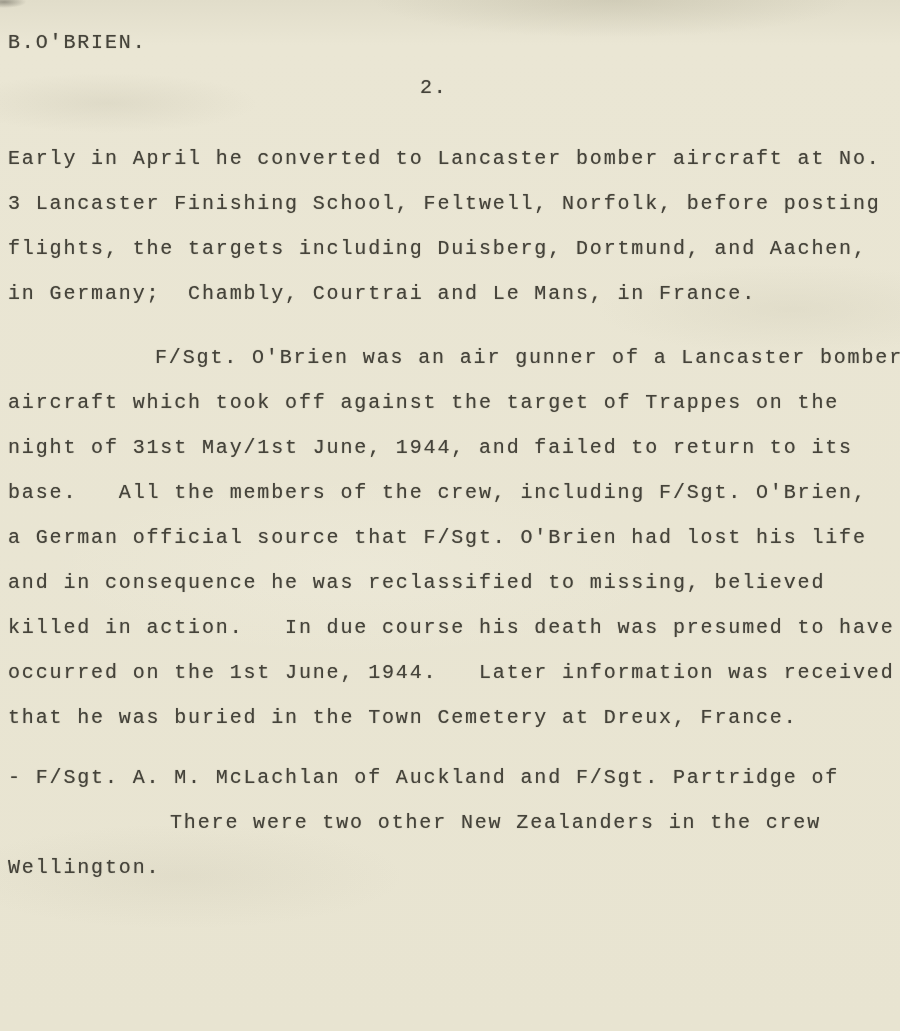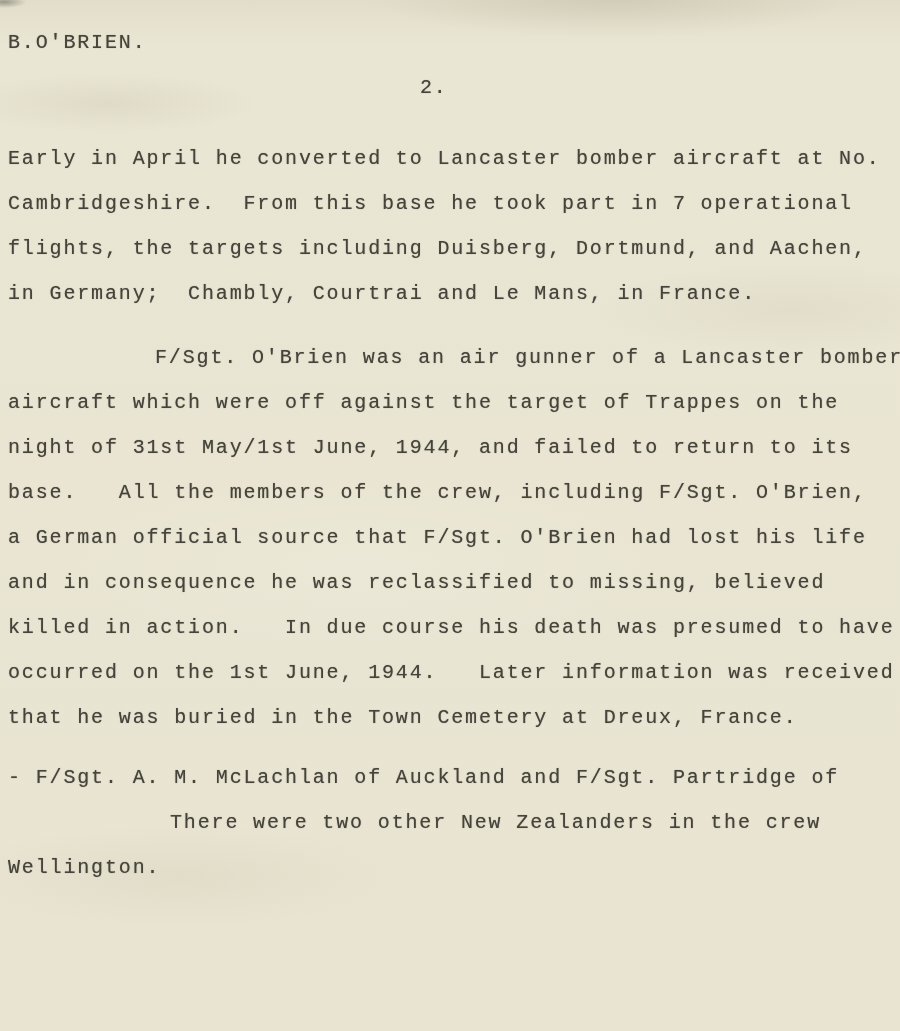--- a/index.html
+++ b/index.html
@@ -56,28 +56,28 @@
 <body>
 
 <div class="page">
 
   <div class="doc-header">B.O'BRIEN.</div>
 
   <div class="page-number">2.</div>
 
   <div class="para para-1">
     <div class="line">Early in April he converted to Lancaster bomber aircraft at No.</div>
-    <div class="line">Cambridgeshire.  From this base he took part in 7 operational</div>
+    <div class="line">3 Lancaster Finishing School, Feltwell, Norfolk, before posting</div>
     <div class="line">flights, the targets including Duisberg, Dortmund, and Aachen,</div>
     <div class="line">in Germany;  Chambly, Courtrai and Le Mans, in France.</div>
   </div>
 
   <div class="para para-2">
     <div class="line indent-p2">F/Sgt. O'Brien was an air gunner of a Lancaster bomber</div>
-    <div class="line">aircraft which were off against the target of Trappes on the</div>
+    <div class="line">aircraft which took off against the target of Trappes on the</div>
     <div class="line">night of 31st May/1st June, 1944, and failed to return to its</div>
     <div class="line">base.   All the members of the crew, including F/Sgt. O'Brien,</div>
     <div class="line">a German official source that F/Sgt. O'Brien had lost his life</div>
     <div class="line">and in consequence he was reclassified to missing, believed</div>
     <div class="line">killed in action.   In due course his death was presumed to have</div>
     <div class="line">occurred on the 1st June, 1944.   Later information was received</div>
     <div class="line">that he was buried in the Town Cemetery at Dreux, France.</div>
   </div>
 
   <div class="para para-3">

